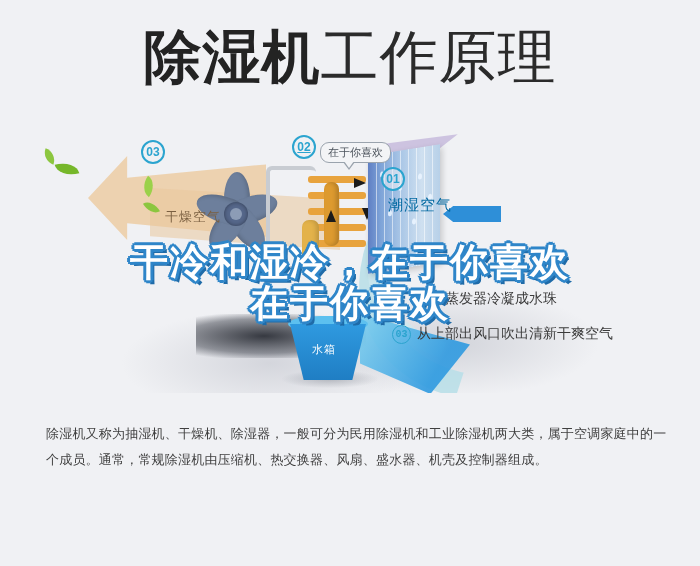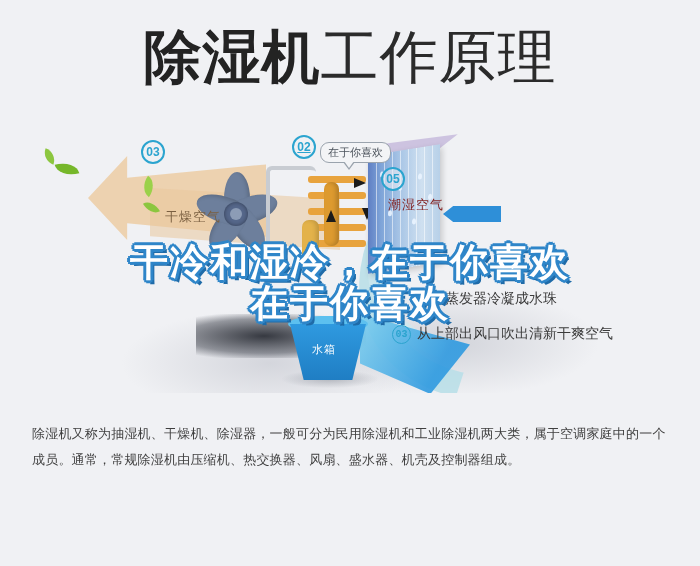--- a/index.html
+++ b/index.html
@@ -82,21 +82,21 @@
     clip-path:polygon(0% 0%, 100% 18%, 100% 100%, 0% 78%);
     opacity:.55;
   }
 
   .lbl-dry{
     position:absolute;left:165px;top:90px;
     font-size:13px;color:#7a5f41;letter-spacing:1px;
   }
   .lbl-humid{
     position:absolute;left:388px;top:78px;
-    font-size:13px;color:#7f1d1d;letter-spacing:1px;
+    font-size:15px;color:#0369a1;letter-spacing:1px;
   }
 
   
   .badge{
     position:absolute;
     width:24px;height:24px;border-radius:50%;
     border:2px solid #2ba4cf;
     color:#2ba4cf;
     font-size:12px;font-weight:bold;
     display:flex;align-items:center;justify-content:center;
@@ -285,21 +285,21 @@
   }
   .step.s1{opacity:0;}     
   .step.s2 .sbadge{visibility:hidden;}  
 
   
   .copy{
     position:absolute;left:30px;top:421px;width:645px;
     font-size:13px;color:#3f3f3f;line-height:2.0;
     letter-spacing:.2px;
   }
-  .copy p{margin:0 0 14px 2px;}
+  .copy p{margin:0 0 14px 16px;}
 </style>
 </head>
 <body>
 
 <div class="page">
 
   <div class="title">
     <span class="t-bold">除湿机</span><span class="t-light">工作原理</span>
   </div>
 
@@ -369,21 +369,21 @@
     <div class="tank-shadow"></div>
     <div class="tank-top"></div>
     <div class="tank"></div>
     <div class="lbl-tank">水箱</div>
 
     <div class="lbl-dry">干燥空气</div>
     <div class="lbl-humid">潮湿空气</div>
 
     <div class="badge badge-03">03</div>
     <div class="badge badge-02">02</div>
-    <div class="badge badge-01">05</div>
+    <div class="badge badge-01">01</div>
 
     <div class="callout">在于你喜欢</div>
   </div>
 
   <div class="steplist">
     <div class="step s1">
       <span class="sbadge">01</span>
       <span>由风机将潮湿空气抽入机内</span>
     </div>
     <div class="step s2">

